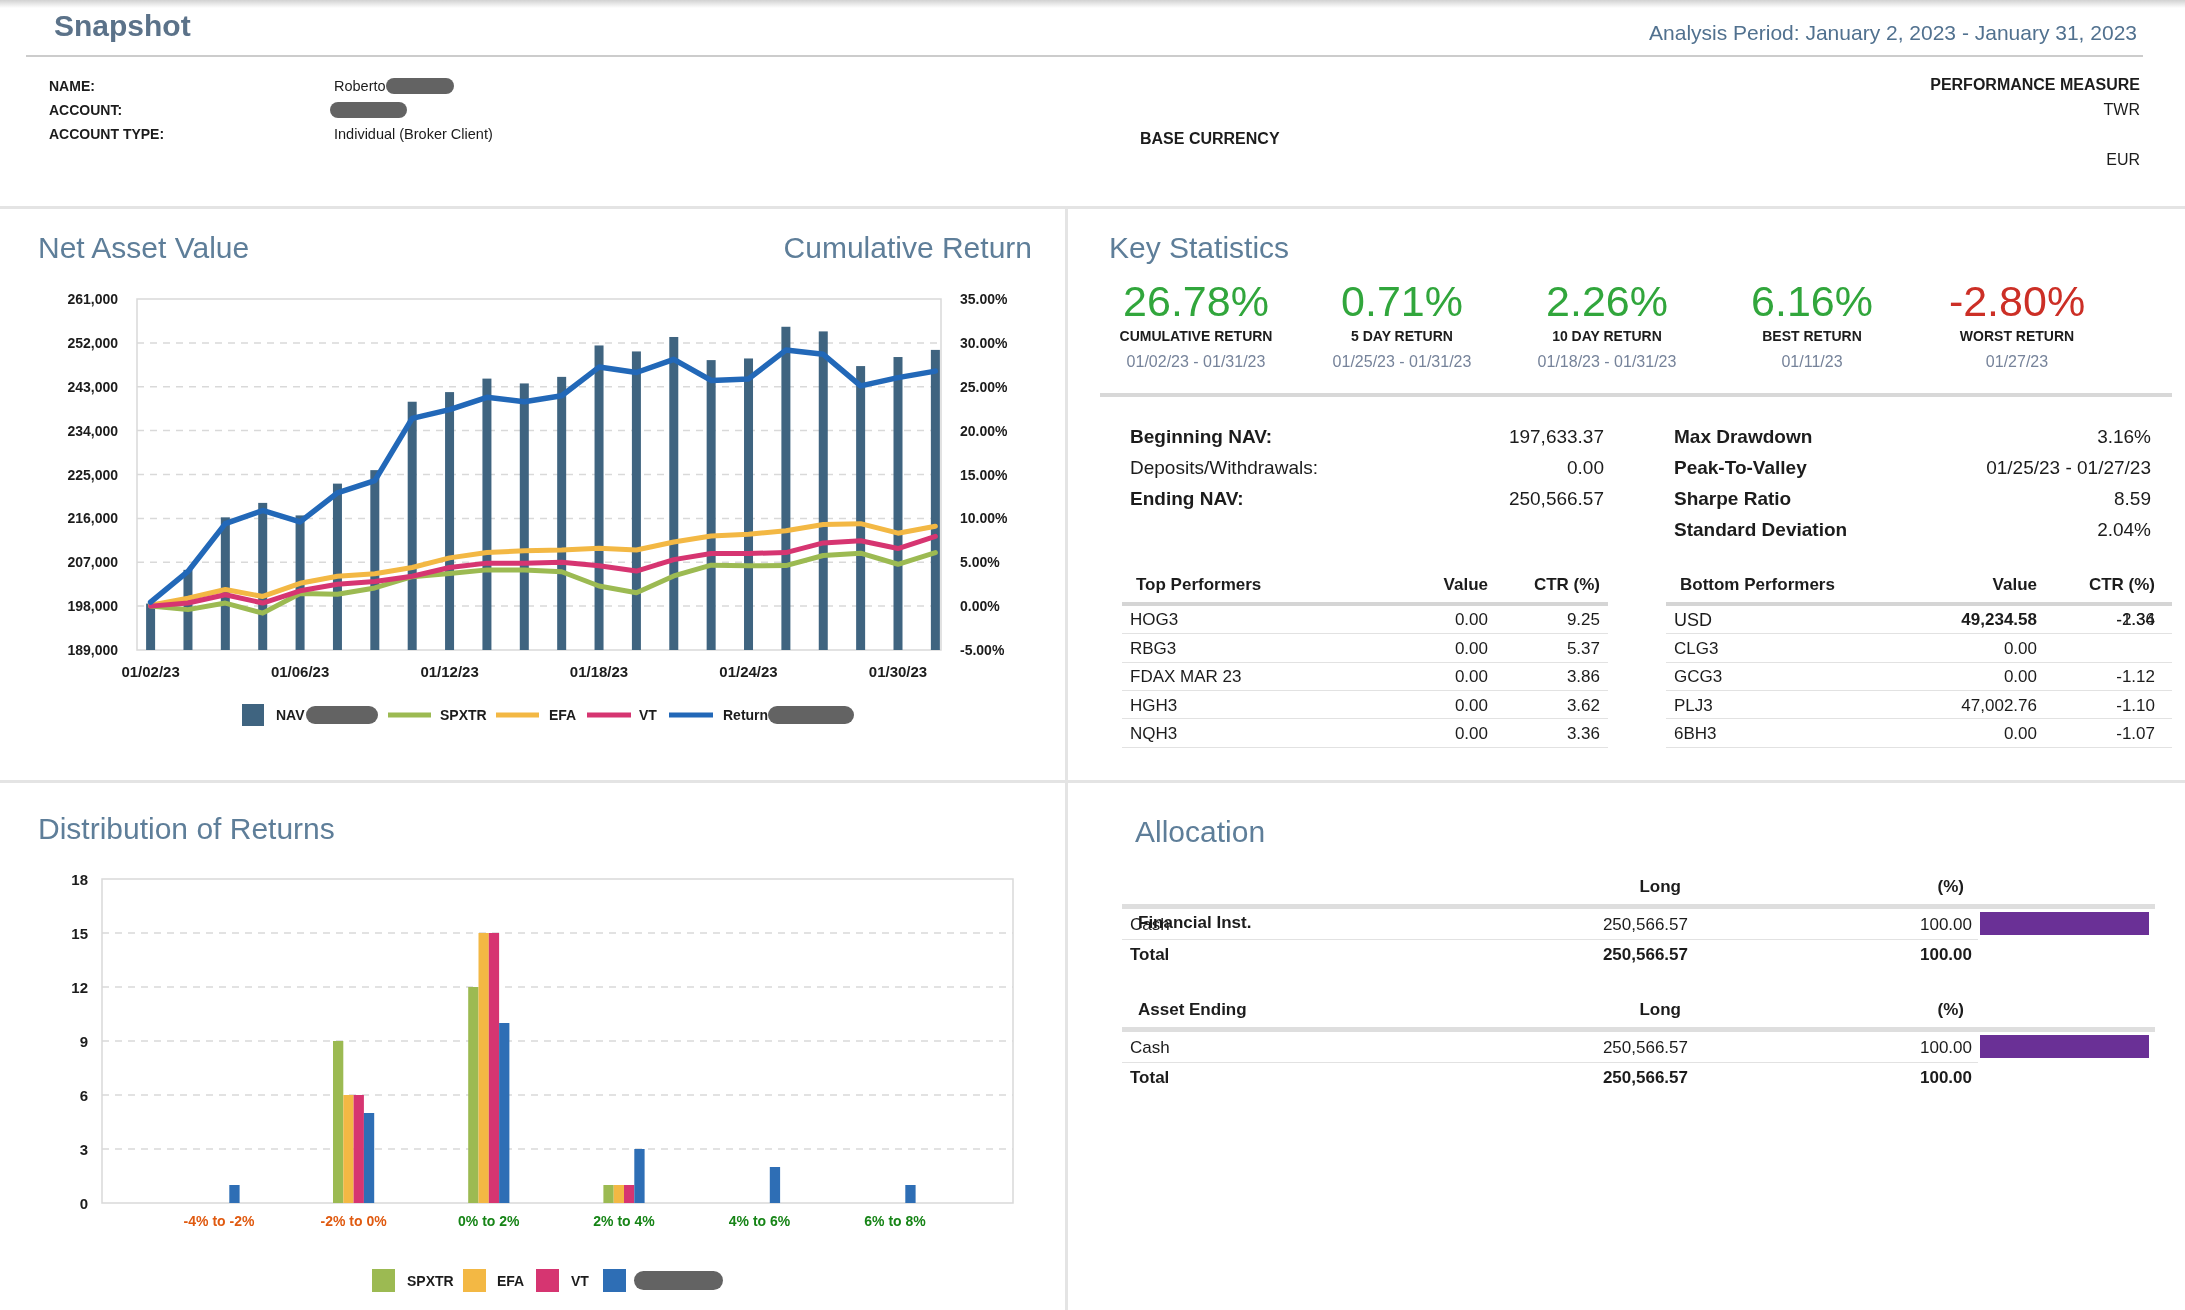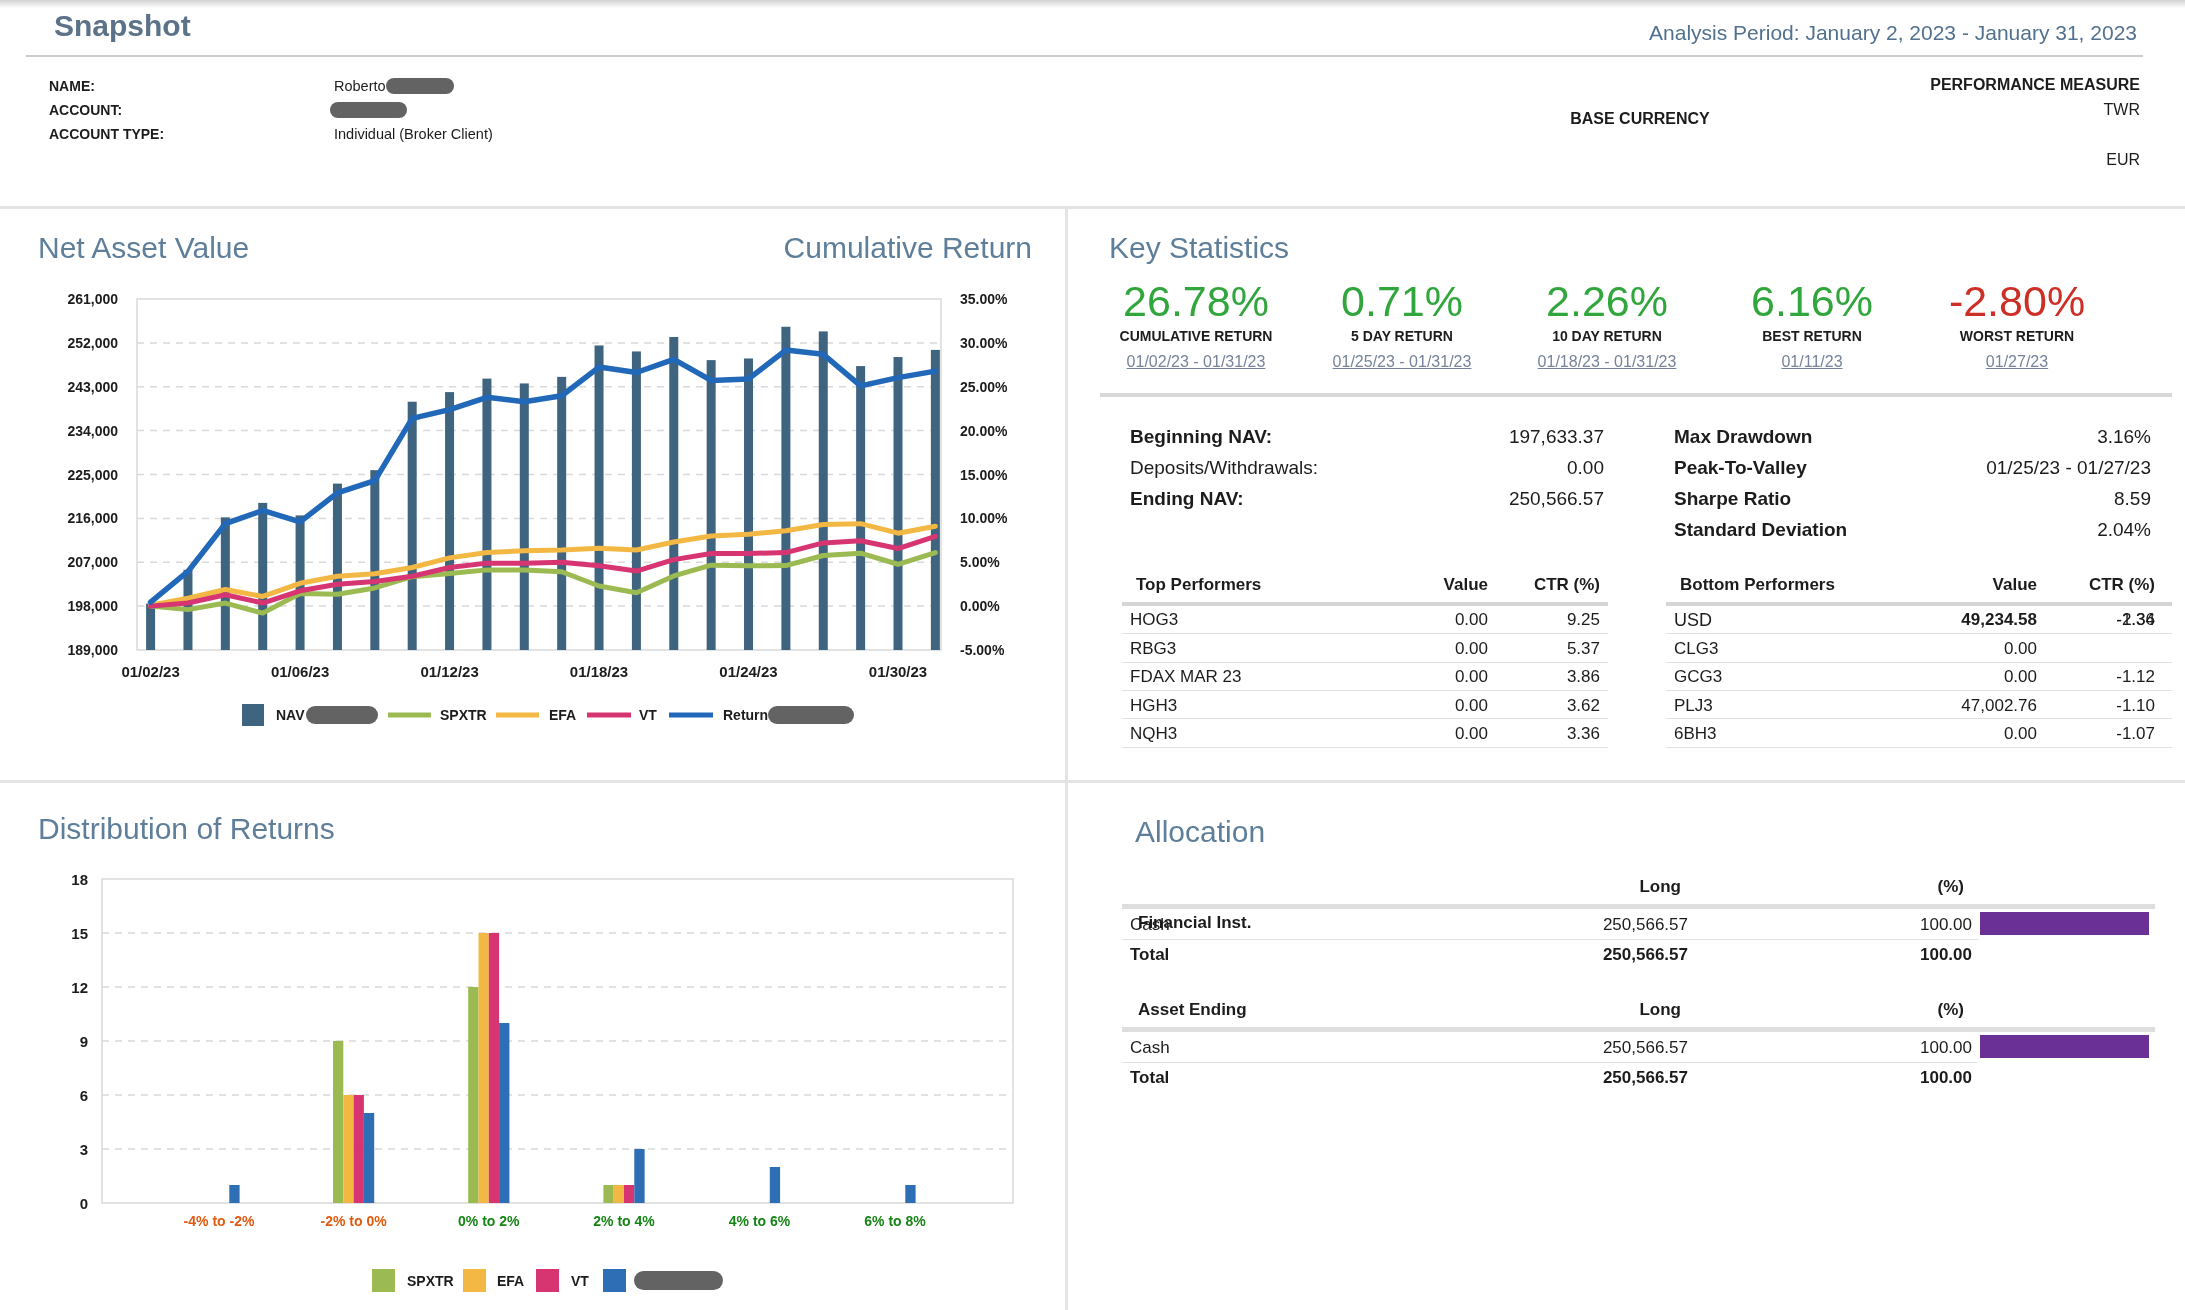--- a/index.html
+++ b/index.html
@@ -8,39 +8,39 @@
 .title{position:absolute;font-size:30px;color:#5e7e99;white-space:nowrap;}
 .lg{font:bold 14px "Liberation Sans",sans-serif;fill:#1c1c1c;}
 .ax{font:bold 14px "Liberation Sans",sans-serif;fill:#1c1c1c;}
 .axd{font:bold 15px "Liberation Sans",sans-serif;fill:#1c1c1c;}
 .ax2{font:bold 15px "Liberation Sans",sans-serif;fill:#1c1c1c;}
 .axc{font:bold 14px "Liberation Sans",sans-serif;}
 .hl{font-size:14.5px;}
 .pill{position:absolute;background:#636363;border-radius:9px;}
 .statv{font-size:43px;line-height:0.95;}
 .statl{font-size:14px;font-weight:bold;margin-top:6px;}
-.statd{font-size:16px;color:#76839a;margin-top:9px;text-decoration:underline;}
+.statd{font-size:16px;color:#76839a;margin-top:9px;}
 .green{color:#31a63c;}
 .red{color:#cc2f26;}
 
 </style></head><body>
 <div class="abs" style="left:0;top:0;width:2185px;height:8px;background:linear-gradient(#d2d2d2,#ffffff);"></div>
 <div class="abs" style="left:26px;top:9px;font-size:30px;font-weight:600;color:#5b7289;margin-left:28px;">Snapshot</div>
 <div class="abs" style="left:1100px;top:21px;width:1037px;text-align:right;font-size:21px;color:#51718f;">Analysis Period: January 2, 2023 - January 31, 2023</div>
 <div class="abs" style="left:26px;top:55px;width:2117px;height:2px;background:#cccccc;"></div>
 <div class="abs b" style="left:49px;top:78px;font-size:14px;">NAME:</div>
 <div class="abs b" style="left:49px;top:102px;font-size:14px;">ACCOUNT:</div>
 <div class="abs b" style="left:49px;top:126px;font-size:14px;">ACCOUNT TYPE:</div>
 <div class="abs hl" style="left:334px;top:78px;">Roberto</div>
 <div class="pill" style="left:386px;top:78px;width:68px;height:16px;"></div>
 <div class="pill" style="left:330px;top:102px;width:77px;height:16px;"></div>
 <div class="abs hl" style="left:334px;top:126px;">Individual (Broker Client)</div>
 <div class="abs b " style="left:1140px;top:76px;width:1000px;text-align:right;font-size:16px;">PERFORMANCE MEASURE</div>
 <div class="abs " style="left:1140px;top:101px;width:1000px;text-align:right;font-size:16px;">TWR</div>
-<div class="abs b " style="left:1140px;top:110px;width:1000px;text-align:center;font-size:16px;">BASE CURRENCY</div>
+<div class="abs b " style="left:1140px;top:130px;width:1000px;text-align:left;font-size:16px;">BASE CURRENCY</div>
 <div class="abs " style="left:1140px;top:151px;width:1000px;text-align:right;font-size:16px;">EUR</div>
 <div class="abs" style="left:0;top:206px;width:2185px;height:2.5px;background:#e4e4e4;"></div>
 <div class="abs" style="left:1065px;top:206px;width:2.5px;height:1104px;background:#e4e4e4;"></div>
 <div class="abs" style="left:0;top:780px;width:2185px;height:2.5px;background:#e4e4e4;"></div>
 <div class="title" style="left:38px;top:231px;">Net Asset Value</div>
 <div class="title" style="left:632px;top:231px;width:400px;text-align:right;">Cumulative Return</div>
 <div class="title" style="left:1109px;top:231px;">Key Statistics</div>
 <div class="title" style="left:38px;top:812px;">Distribution of Returns</div>
 <div class="title" style="left:1135px;top:815px;">Allocation</div>
 <div class="abs" style="left:1046px;top:281px;width:300px;text-align:center;">

